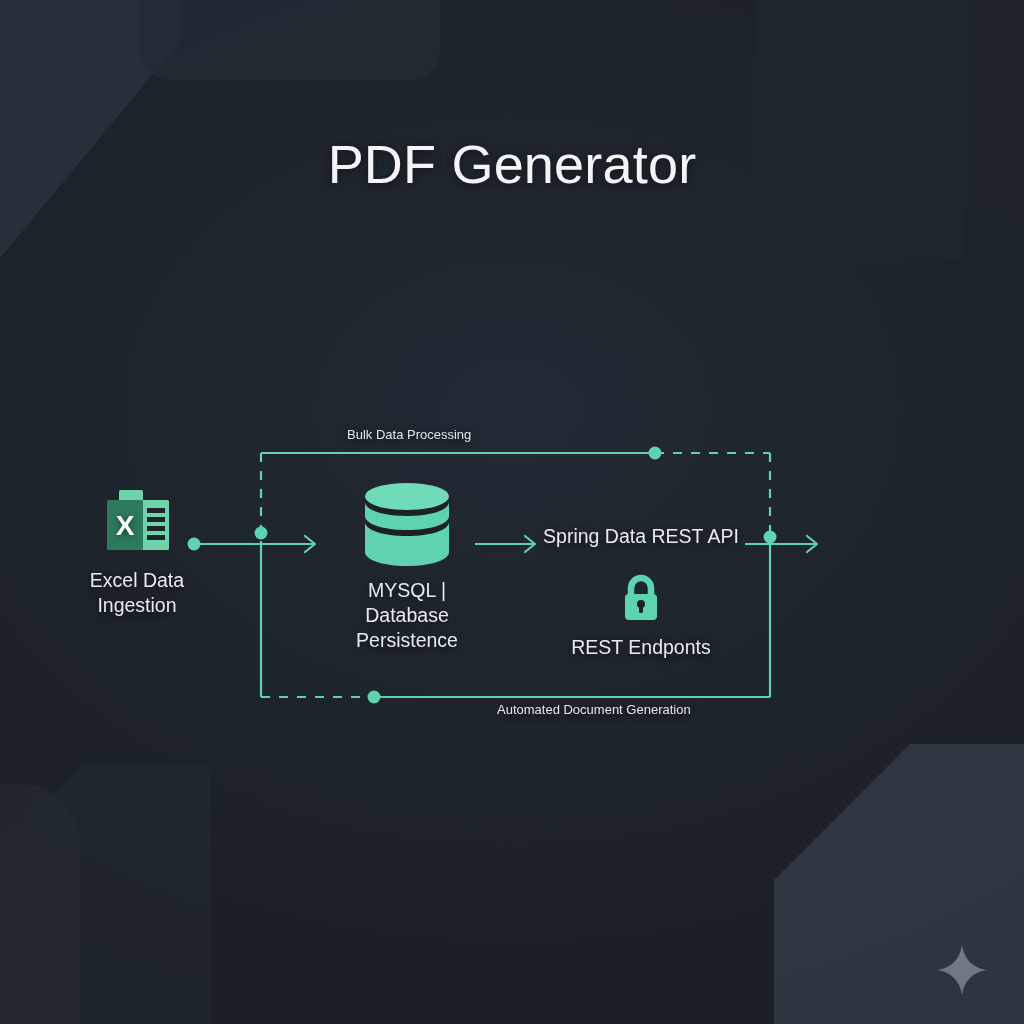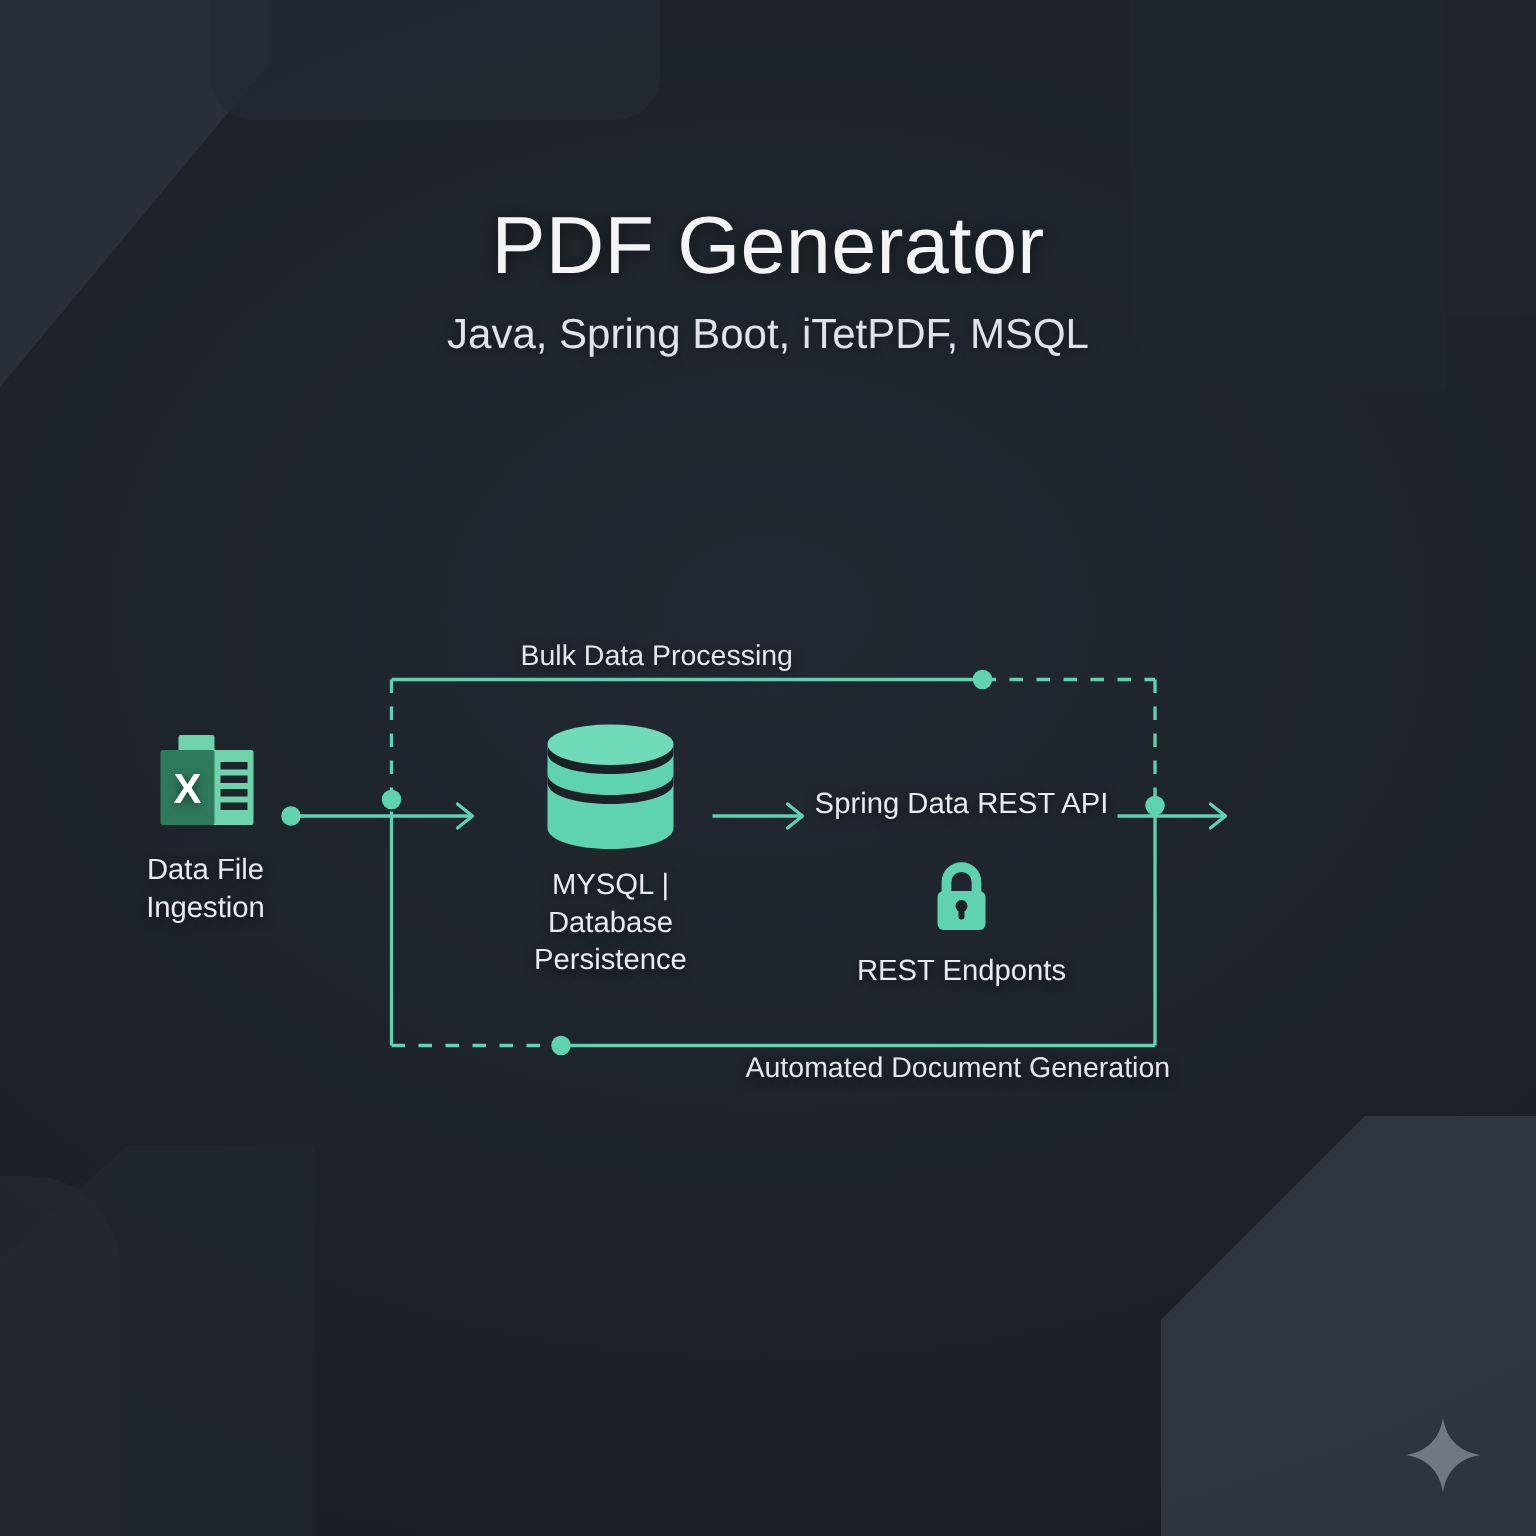--- a/index.html
+++ b/index.html
@@ -128,21 +128,21 @@
   .node-api   { left: 528px; top: 524px; width: 226px; }
   .node-pdf   { left: 790px; top: 452px; width: 178px; }
 
   .node-api .api-title { display: block; font-size: 19.5px; }
   .node-api .icon { margin-top: 24px; }
   .node-api .label { margin-top: 12px; }
 
   .flow-label {
     position: absolute;
     color: #e3e7eb;
-    font-size: 19px;
+    font-size: 13px;
     text-shadow: 0 2px 7px rgba(0,0,0,.5);
     white-space: nowrap;
   }
   .flow-label-top    { left: 347px; top: 427px; }
   .flow-label-bottom { left: 497px; top: 702px; }
 </style>
 </head>
 <body>
 
 <div id="canvas">
@@ -154,21 +154,20 @@
   <div class="deco deco-bl"></div>
   <div class="deco deco-bl2"></div>
   <div class="deco deco-br"></div>
 
   <svg class="sparkle" viewBox="0 0 100 100">
     <path d="M50 4 C54 30 70 46 96 50 C70 54 54 70 50 96 C46 70 30 54 4 50 C30 46 46 30 50 4 Z" fill="#9aa2ac"></path>
   </svg>
 
   <div class="header">
     <div class="title">PDF Generator</div>
-    <div class="subtitle">Java, Spring Boot, iTetPDF, MSQL</div>
   </div>
 
   <svg id="diagram" viewBox="0 0 1024 1024">
     <g stroke="#5fd3b0" fill="none" stroke-width="2.2">
 
       <path d="M261 453 H655"></path>
       <path d="M655 453 H770" stroke-dasharray="9 9"></path>
       <path d="M770 453 V536" stroke-dasharray="9 9"></path>
       <path d="M770 544 V697"></path>
 
@@ -207,21 +206,21 @@
       <rect x="38" y="12" width="28" height="50" rx="1.5" fill="#6fd3ab"></rect>
       <rect x="4" y="12" width="36" height="50" rx="1.5" fill="#2e7a5d"></rect>
       <g fill="#1e242b">
         <rect x="44" y="20" width="18" height="5"></rect>
         <rect x="44" y="29" width="18" height="5"></rect>
         <rect x="44" y="38" width="18" height="5"></rect>
         <rect x="44" y="47" width="18" height="5"></rect>
       </g>
       <text x="22" y="47" font-family="'Liberation Sans',sans-serif" font-size="28" font-weight="bold" fill="#ffffff" text-anchor="middle">X</text>
     </svg>
-    <span class="label">Data File
+    <span class="label">Excel Data
 Ingestion</span>
   </div>
 
   <div class="node node-db">
     <svg class="icon" width="92" height="86" viewBox="0 0 92 86">
       <path d="M4 16 V70 C4 78 22 84 46 84 C70 84 88 78 88 70 V16 Z" fill="#5fd3b0"></path>
       <ellipse cx="46" cy="16" rx="42" ry="13" fill="#6fdbb8"></ellipse>
       <path d="M4 34 C4 42 22 48 46 48 C70 48 88 42 88 34 L88 40 C88 48 70 54 46 54 C22 54 4 48 4 40 Z" fill="#1c2128"></path>
       <path d="M4 14 C4 22 22 28 46 28 C70 28 88 22 88 14 L88 20 C88 28 70 34 46 34 C22 34 4 28 4 20 Z" fill="#1c2128"></path>
       <ellipse cx="46" cy="14" rx="42" ry="13" fill="#6fdbb8"></ellipse>

